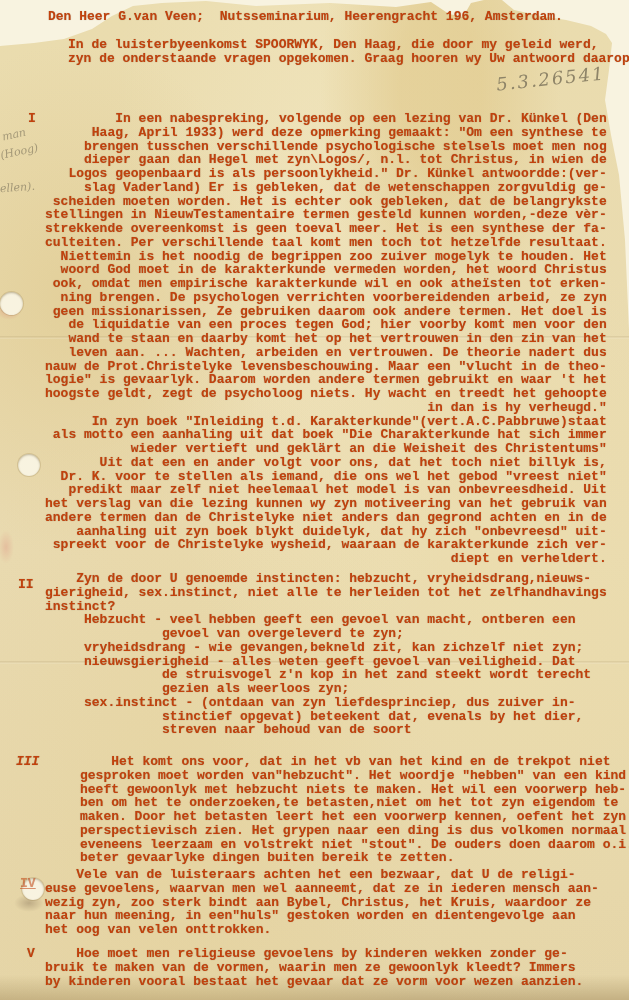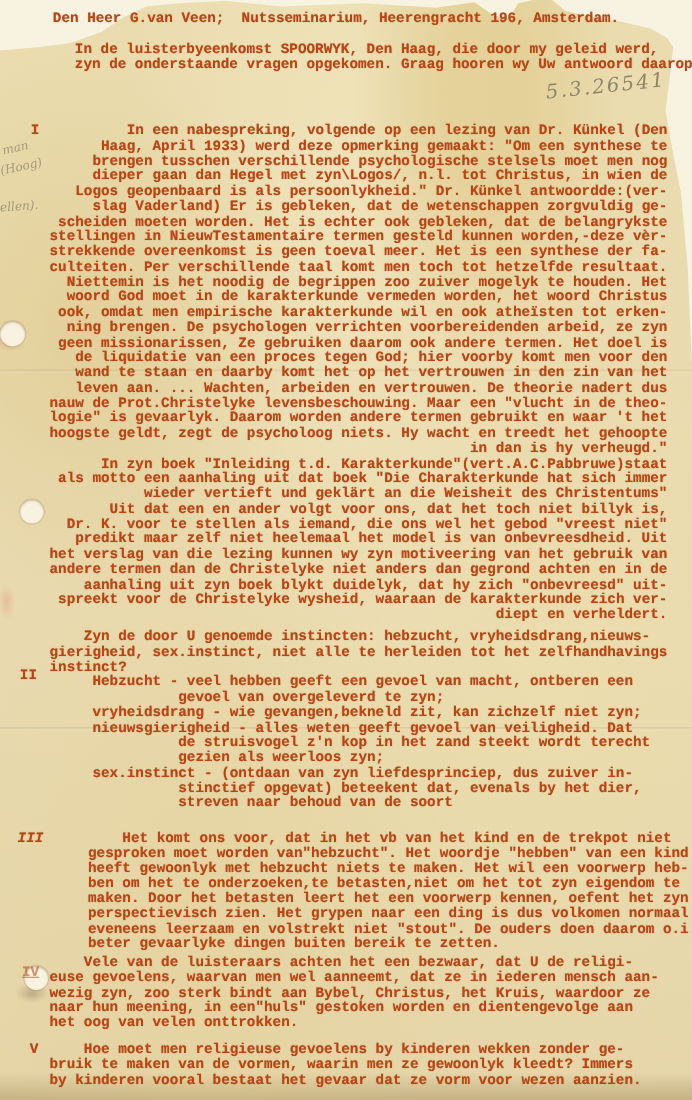--- a/index.html
+++ b/index.html
@@ -55,21 +55,21 @@
     color:#c2410c;white-space:pre;letter-spacing:0;
     text-shadow:0 0 1px rgba(70,64,52,.45);
   }
   .header-line{left:48px;top:10px;}
   .intro-block{left:48px;top:38px;margin-left:20px;}
   .section-text{left:45px;}
   .sec-t1{top:112px;text-align:right;} .sec-t2{top:572px;} .sec-t3{top:755px;margin-left:35px;}
   .sec-t4{top:868px;} .sec-t5{top:947px;}
   .numeral{position:absolute;}
   .num-1{left:28px;top:112px;}
-  .num-2{left:18px;top:607px;}
+  .num-2{left:18px;top:578px;}
   .num-3{left:16px;top:755px;font-style:italic;}
   .num-4{left:20px;top:877px;opacity:.55;text-decoration:underline;}
   .num-5{left:27px;top:947px;}
   
   .handwriting{
     position:absolute;font-family:"DejaVu Serif",serif;font-style:italic;
     color:#8e8468;
   }
   .hand-number{left:496px;top:68px;font-size:18px;transform:rotate(-6deg);letter-spacing:2px;}
   .margin-note{font-size:11px;opacity:.75;transform:rotate(-12deg);}

